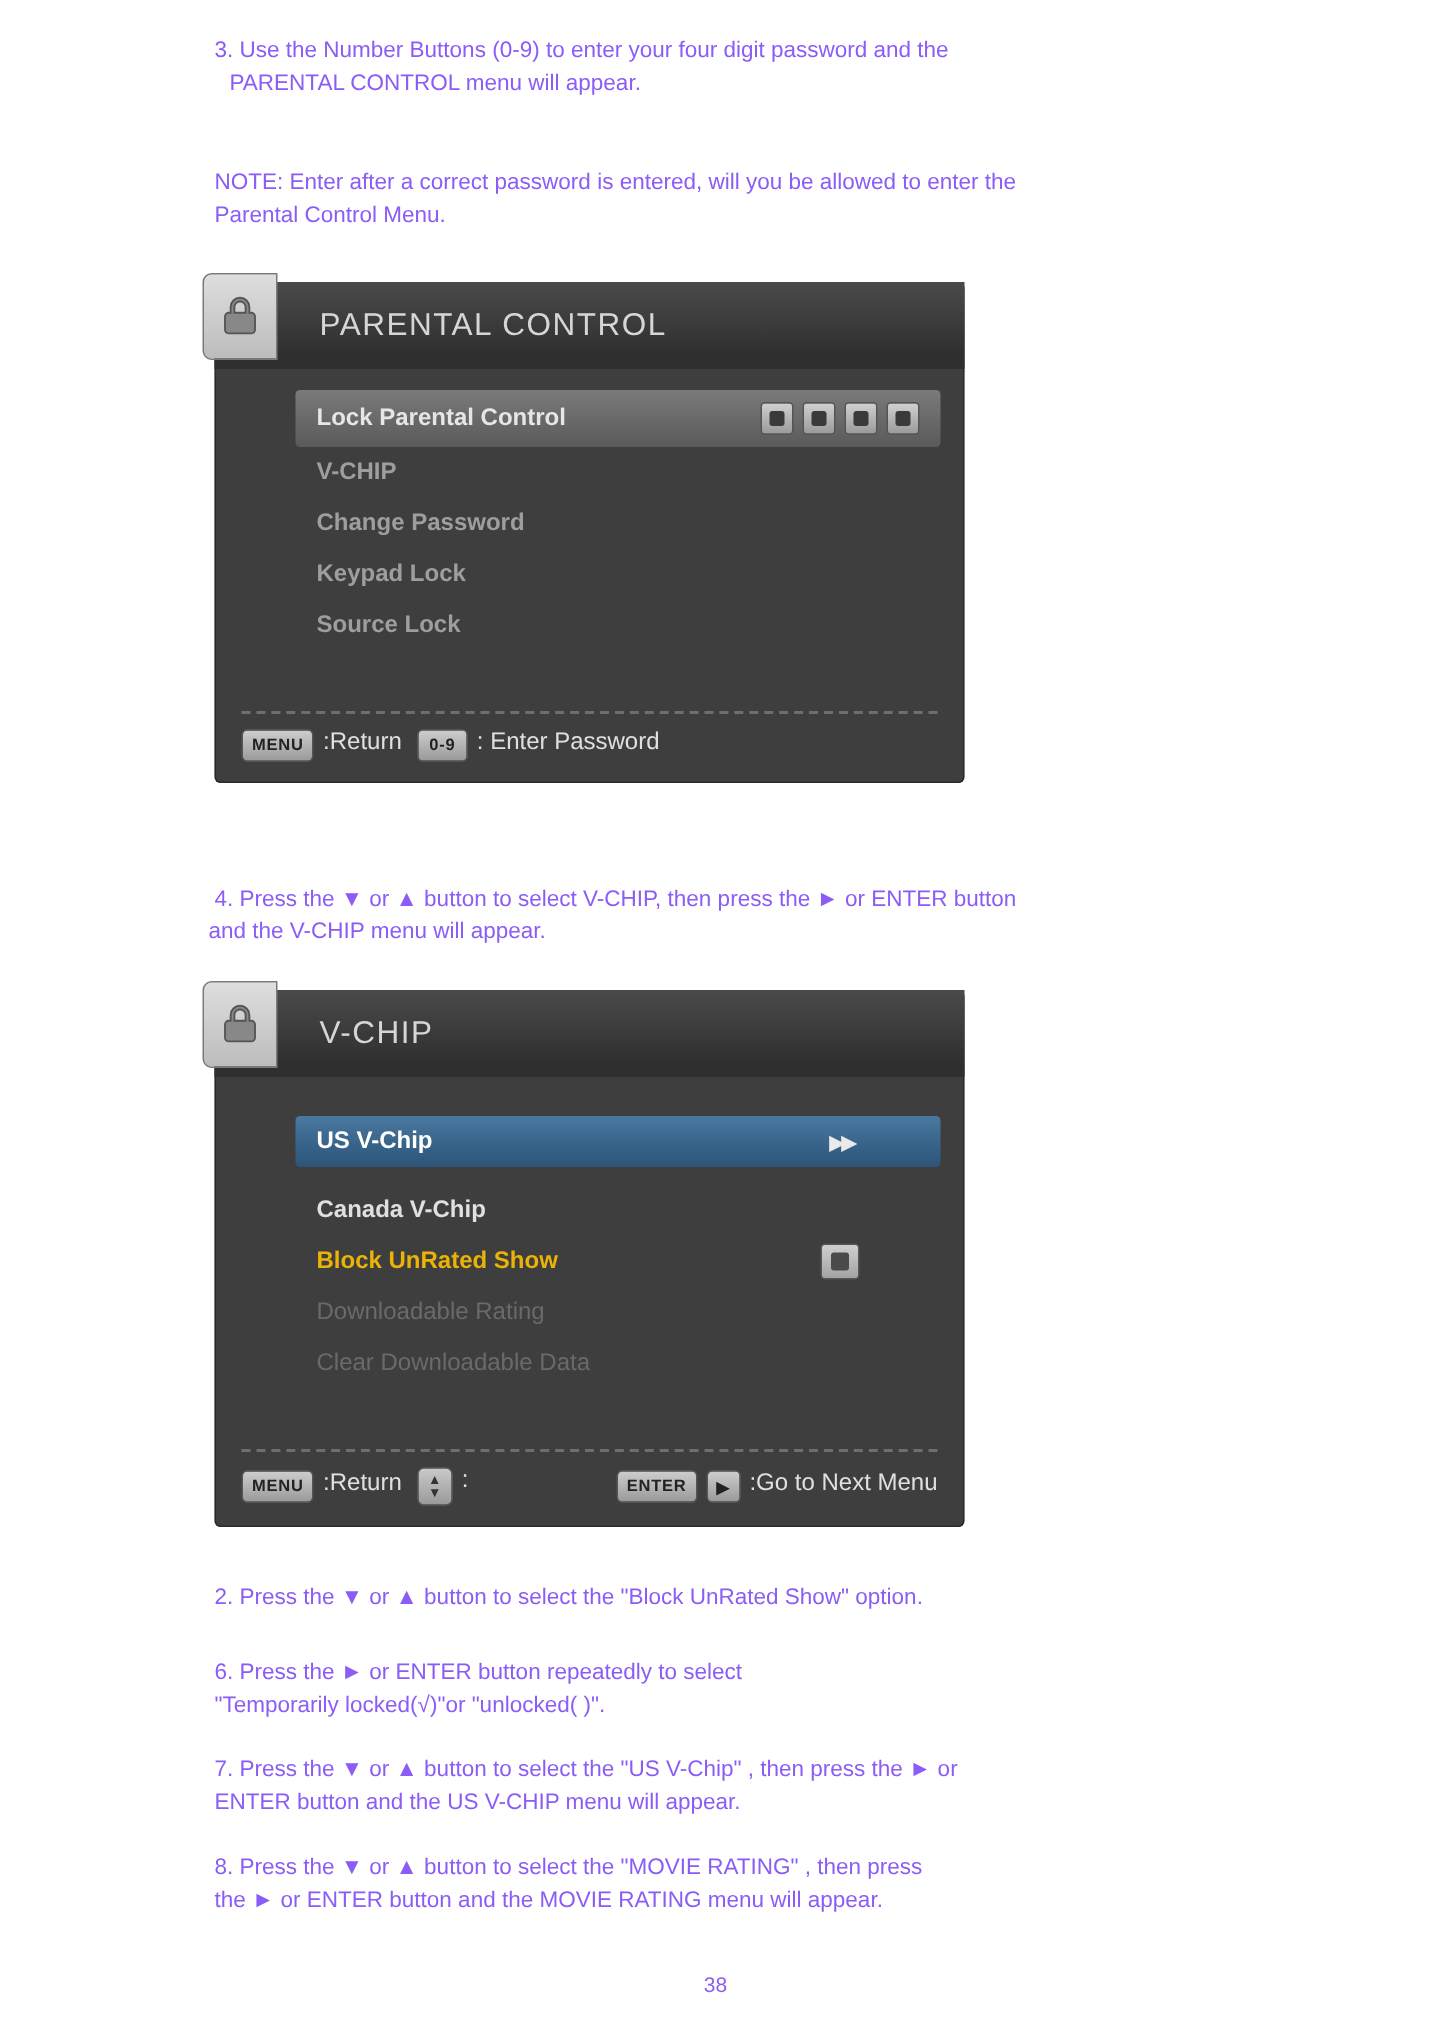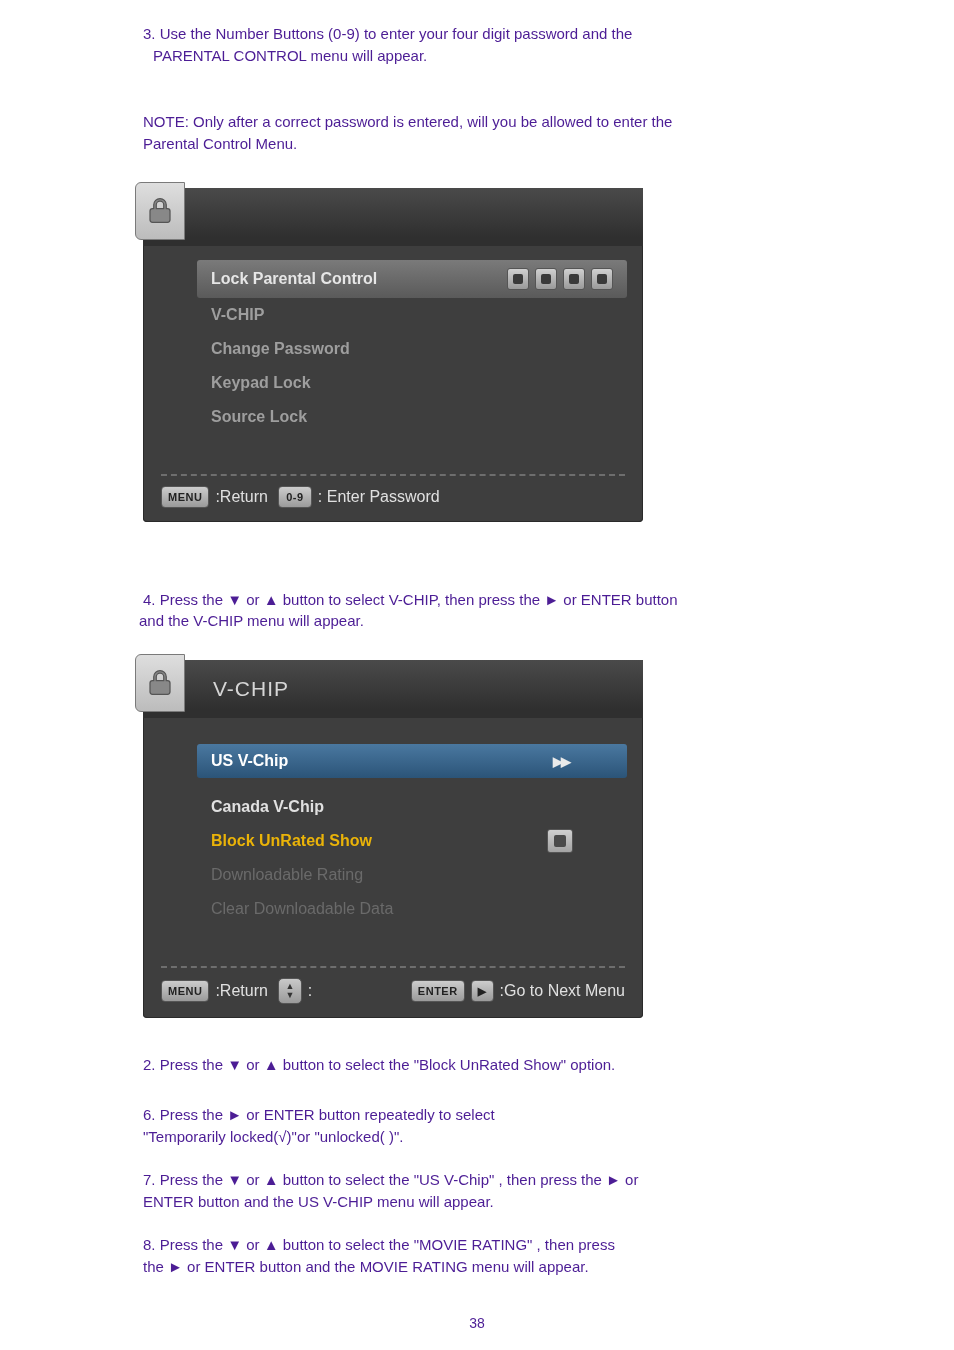--- a/index.html
+++ b/index.html
@@ -8,21 +8,21 @@
     height: 1350px;
     background: #ffffff;
     font-family: Arial, Helvetica, sans-serif;
     color: #000;
     position: relative;
   }
   .text-line {
     position: absolute;
     font-size: 15px;
     line-height: 1.3;
-    color: #4c1d95;
+    color: #8b5cf6;
   }
 
   
   .osd {
     position: absolute;
     width: 500px;
     background: #3e3e3e;
     border-radius: 4px;
     overflow: visible;
     box-shadow: 0 0 0 1px #2a2a2a inset;
@@ -143,21 +143,21 @@
     padding: 0 6px;
     background: linear-gradient(#cdcdcd,#9a9a9a);
     color: #222;
     border: 1px solid #555;
     border-radius: 4px;
     font-size: 11px;
     font-weight: bold;
     letter-spacing: 0.5px;
   }
   .keycap.small { min-width: 34px; font-size: 11px; }
-  .footer .seg { display:flex; align-items:center; gap:6px; }
+  .footer .seg { display:flex; gap:6px; }
   .footer-spacer { flex:1; }
 
   .updown-btn {
     width: 24px; height: 26px;
     background: linear-gradient(#c9c9c9,#9a9a9a);
     border:1px solid #555;
     border-radius:5px;
     display:flex; flex-direction:column; align-items:center; justify-content:center;
     font-size:9px; line-height:9px; color:#333;
   }
@@ -185,30 +185,31 @@
 
   #pagenum { left: 0; right: 0; bottom: 18px; text-align: center; font-size: 14px; }
 
   .tri { font-family: Arial, sans-serif; }
 </style>
 </head>
 <body>
 
 <div id="step3" class="text-line">3. Use the Number Buttons (0-9) to enter your four digit password and the</div>
 <div id="step3-sub" class="text-line">PARENTAL CONTROL menu will appear.</div>
-<div id="step3-note" class="text-line">NOTE: Only after a correct password is entered, will you be allowed to enter the</div>
+<div id="step3-note" class="text-line">NOTE: Enter after a correct password is entered, will you be allowed to enter the</div>
 <div id="step3-note2" class="text-line">Parental Control Menu.</div>
 
 <div id="osd1" class="osd">
   <div class="header">
     <div class="tab-icon">
       <svg viewBox="0 0 24 24">
         <path fill="#888" stroke="#555" stroke-width="1" d="M12 2a5 5 0 0 0-5 5v3H6a2 2 0 0 0-2 2v7a2 2 0 0 0 2 2h12a2 2 0 0 0 2-2v-7a2 2 0 0 0-2-2h-1V7a5 5 0 0 0-5-5zm-3 5a3 3 0 1 1 6 0v3H9V7z"></path>
       </svg>
     </div>
+    <span>PARENTAL CONTROL</span>
   </div>
   <div class="items">
     <div class="item highlight">
       <span class="label">Lock Parental Control</span>
       <span class="rhs">
         <span class="passbox"></span>
         <span class="passbox"></span>
         <span class="passbox"></span>
         <span class="passbox"></span>
       </span>

